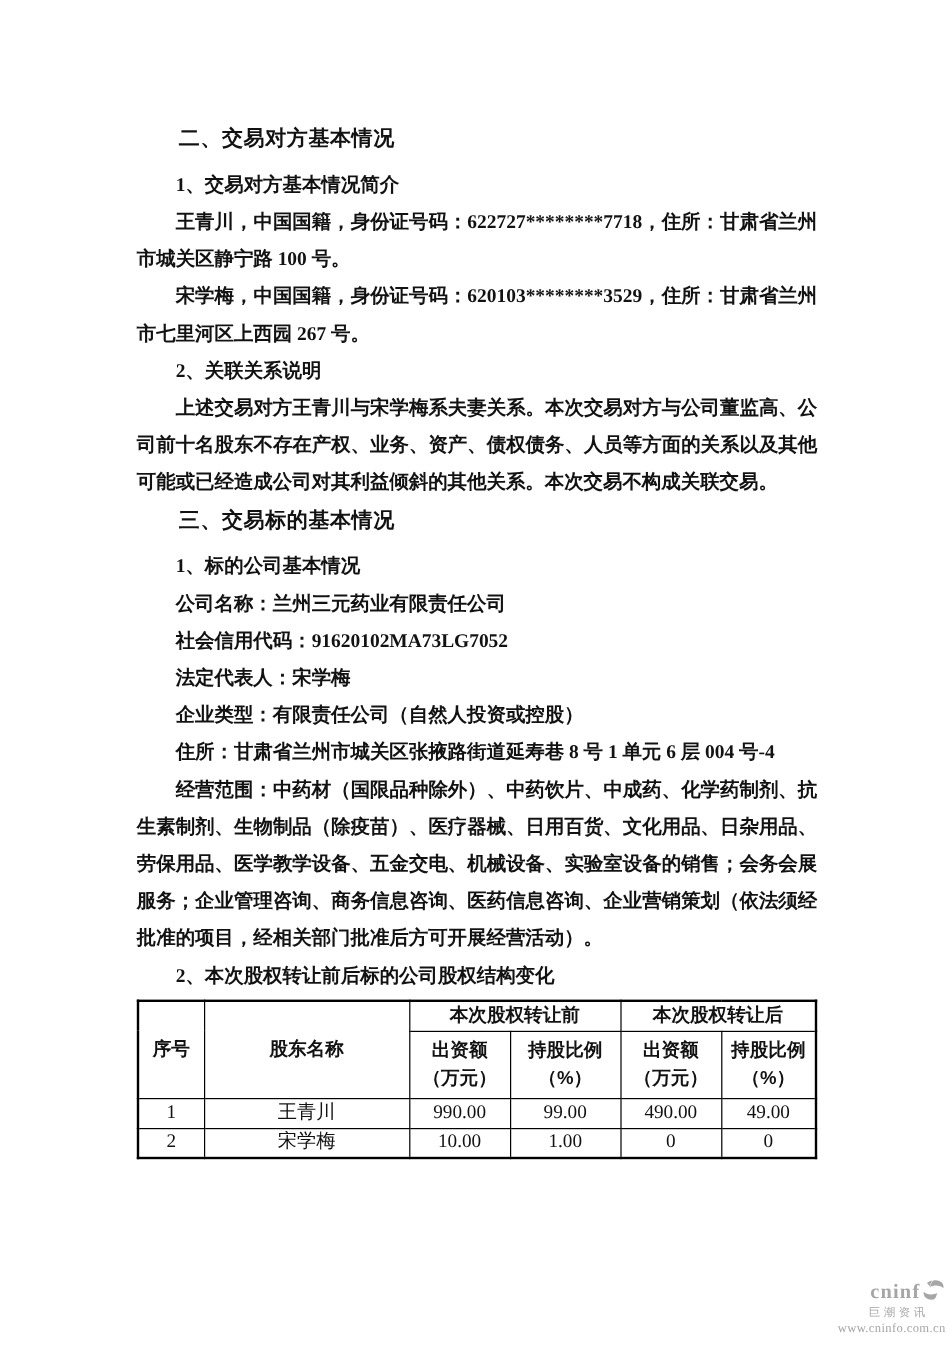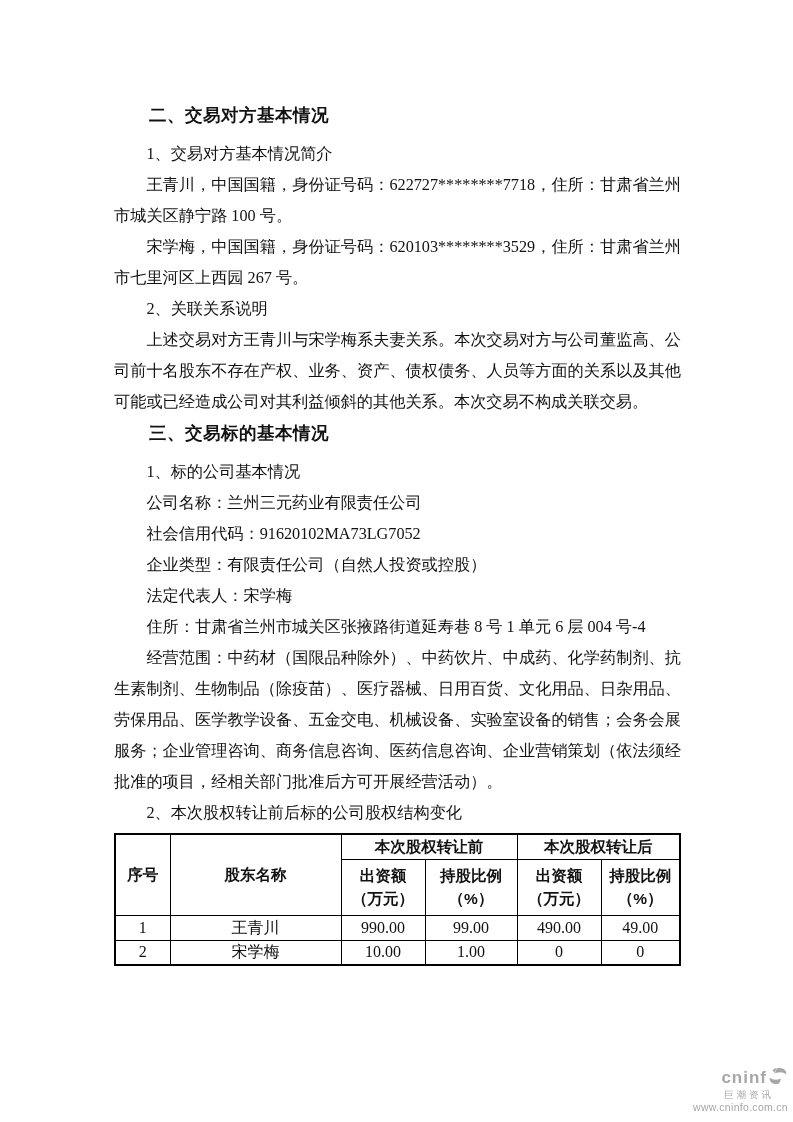--- a/index.html
+++ b/index.html
@@ -29,20 +29,21 @@
     letter-spacing: 0.5px;
   }
   .sec-heading.spaced { margin-top: 0; }
   .para {
     font-size: 16.2px;
     line-height: 31px;
     text-indent: 2em;
     text-align: justify;
     margin: 0;
     word-break: break-all;
+    font-weight: bold;
   }
   .equity-table {
     border-collapse: collapse;
     width: 567px;
     margin-top: 4px;
     table-layout: fixed;
     border: 2px solid #000;
   }
   .equity-table th, .equity-table td {
     border: 1px solid #000;
@@ -63,21 +64,21 @@
     height: 25px;
     font-size: 16px;
     line-height: 22px;
   }
   .footer-logo {
     position: absolute;
     right: 5px;
     bottom: 8px;
     text-align: right;
     color: #a6a6a6;
-    font-family: Liberation Sans, sans-serif;
+    font-family: Liberation Serif, serif;
     line-height: 1.1;
   }
   .brand-row {
     display: flex;
     align-items: center;
     justify-content: flex-end;
     gap: 1px;
   }
   .brand-text {
     font-size: 17px;
@@ -115,23 +116,23 @@
   <p class="para">上述交易对方王青川与宋学梅系夫妻关系。本次交易对方与公司董监高、公司前十名股东不存在产权、业务、资产、债权债务、人员等方面的关系以及其他可能或已经造成公司对其利益倾斜的其他关系。本次交易不构成关联交易。</p>
 
   <h2 class="sec-heading spaced">三、交易标的基本情况</h2>
 
   <p class="para">1、标的公司基本情况</p>
 
   <p class="para"><span>公司名称：</span><span>兰州三元药业有限责任公司</span></p>
 
   <p class="para"><span>社会信用代码：</span><span>91620102MA73LG7052</span></p>
 
+  <p class="para"><span>法定代表人：</span><span>宋学梅</span></p>
+
   <p class="para"><span>企业类型：</span><span>有限责任公司（自然人投资或控股）</span></p>
-
-  <p class="para"><span>法定代表人：</span><span>宋学梅</span></p>
 
 
   <p class="para"><span>住所：</span><span>甘肃省兰州市城关区张掖路街道延寿巷 8 号 1 单元 6 层 004 号-4</span></p>
 
   <p class="para"><span>经营范围：</span><span>中药材（国限品种除外）、中药饮片、中成药、化学药制剂、抗生素制剂、生物制品（除疫苗）、医疗器械、日用百货、文化用品、日杂用品、劳保用品、医学教学设备、五金交电、机械设备、实验室设备的销售；会务会展服务；企业管理咨询、商务信息咨询、医药信息咨询、企业营销策划（依法须经批准的项目，经相关部门批准后方可开展经营活动）。</span></p>
 
 
   <p class="para">2、本次股权转让前后标的公司股权结构变化</p>
 
   <table class="equity-table">

